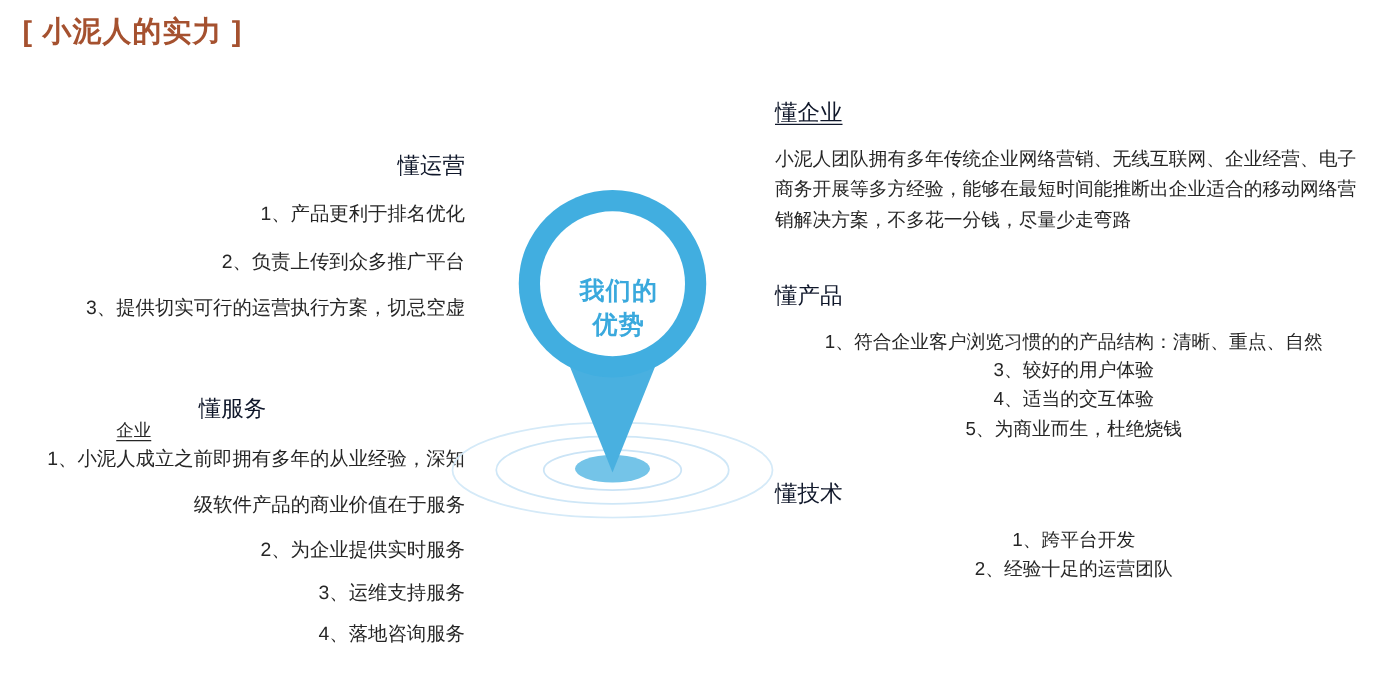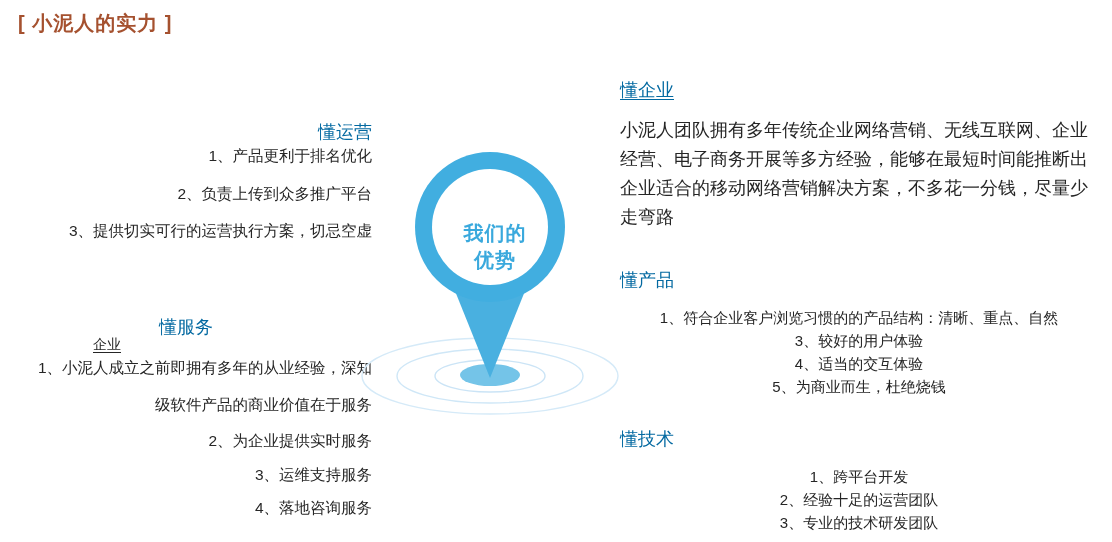--- a/index.html
+++ b/index.html
@@ -17,31 +17,31 @@
     height: 542px;
     overflow: hidden;
     background: #ffffff;
   }
 
   
   .page-title {
     position: absolute;
     left: 18px;
     top: 10px;
-    font-size: 20px;
+    font-size: 23px;
     font-weight: bold;
     color: #a5512f;
     letter-spacing: 1px;
     white-space: nowrap;
   }
 
   
   .sec-head {
     font-size: 18px;
-    color: #0369a1;
+    color: #0f172a;
     white-space: nowrap;
   }
   .sec-head.underline {
     text-decoration: underline;
     text-underline-offset: 3px;
   }
 
   
   .left-col {
     position: absolute;
@@ -59,21 +59,21 @@
   }
   .left-list li {
     font-size: 15.5px;
     color: #262626;
     line-height: 1;
     white-space: nowrap;
     margin-top: 22px;
   }
 
   .ops-block { margin-bottom: 0; }
-  .ops-block .left-list li:first-child { margin-top: 4px; }
+  .ops-block .left-list li:first-child { margin-top: 20px; }
 
   .svc-block {
     position: absolute;
     left: 0px;
     top: 195px;
     width: 372px;
     text-align: right;
   }
   .svc-head-row { text-align: center; }
   .svc-list {
@@ -106,21 +106,21 @@
     position: absolute;
     left: 620px;
     top: 78px;
     width: 478px;
     text-align: left;
   }
   .right-block { margin-bottom: 0; }
   .right-block .sec-head { display: block; margin: 0 0 14px 0; }
 
   .right-para {
-    font-size: 18px;
+    font-size: 15px;
     color: #262626;
     line-height: 1.62;
     margin: 0;
   }
   .right-list {
     list-style: none;
     margin: 0;
     padding: 0;
   }
   .right-list li {
@@ -233,19 +233,18 @@
       </ul>
     </div>
 
     <div class="gap-b"></div>
 
     <div class="right-block">
       <div class="sec-head">懂技术</div>
       <ul class="right-list">
         <li>1、跨平台开发</li>
         <li>2、经验十足的运营团队</li>
-        <li>3、专业的技术研发团队</li>
       </ul>
     </div>
 
   </div>
 
 </div>
 
 </body></html>

